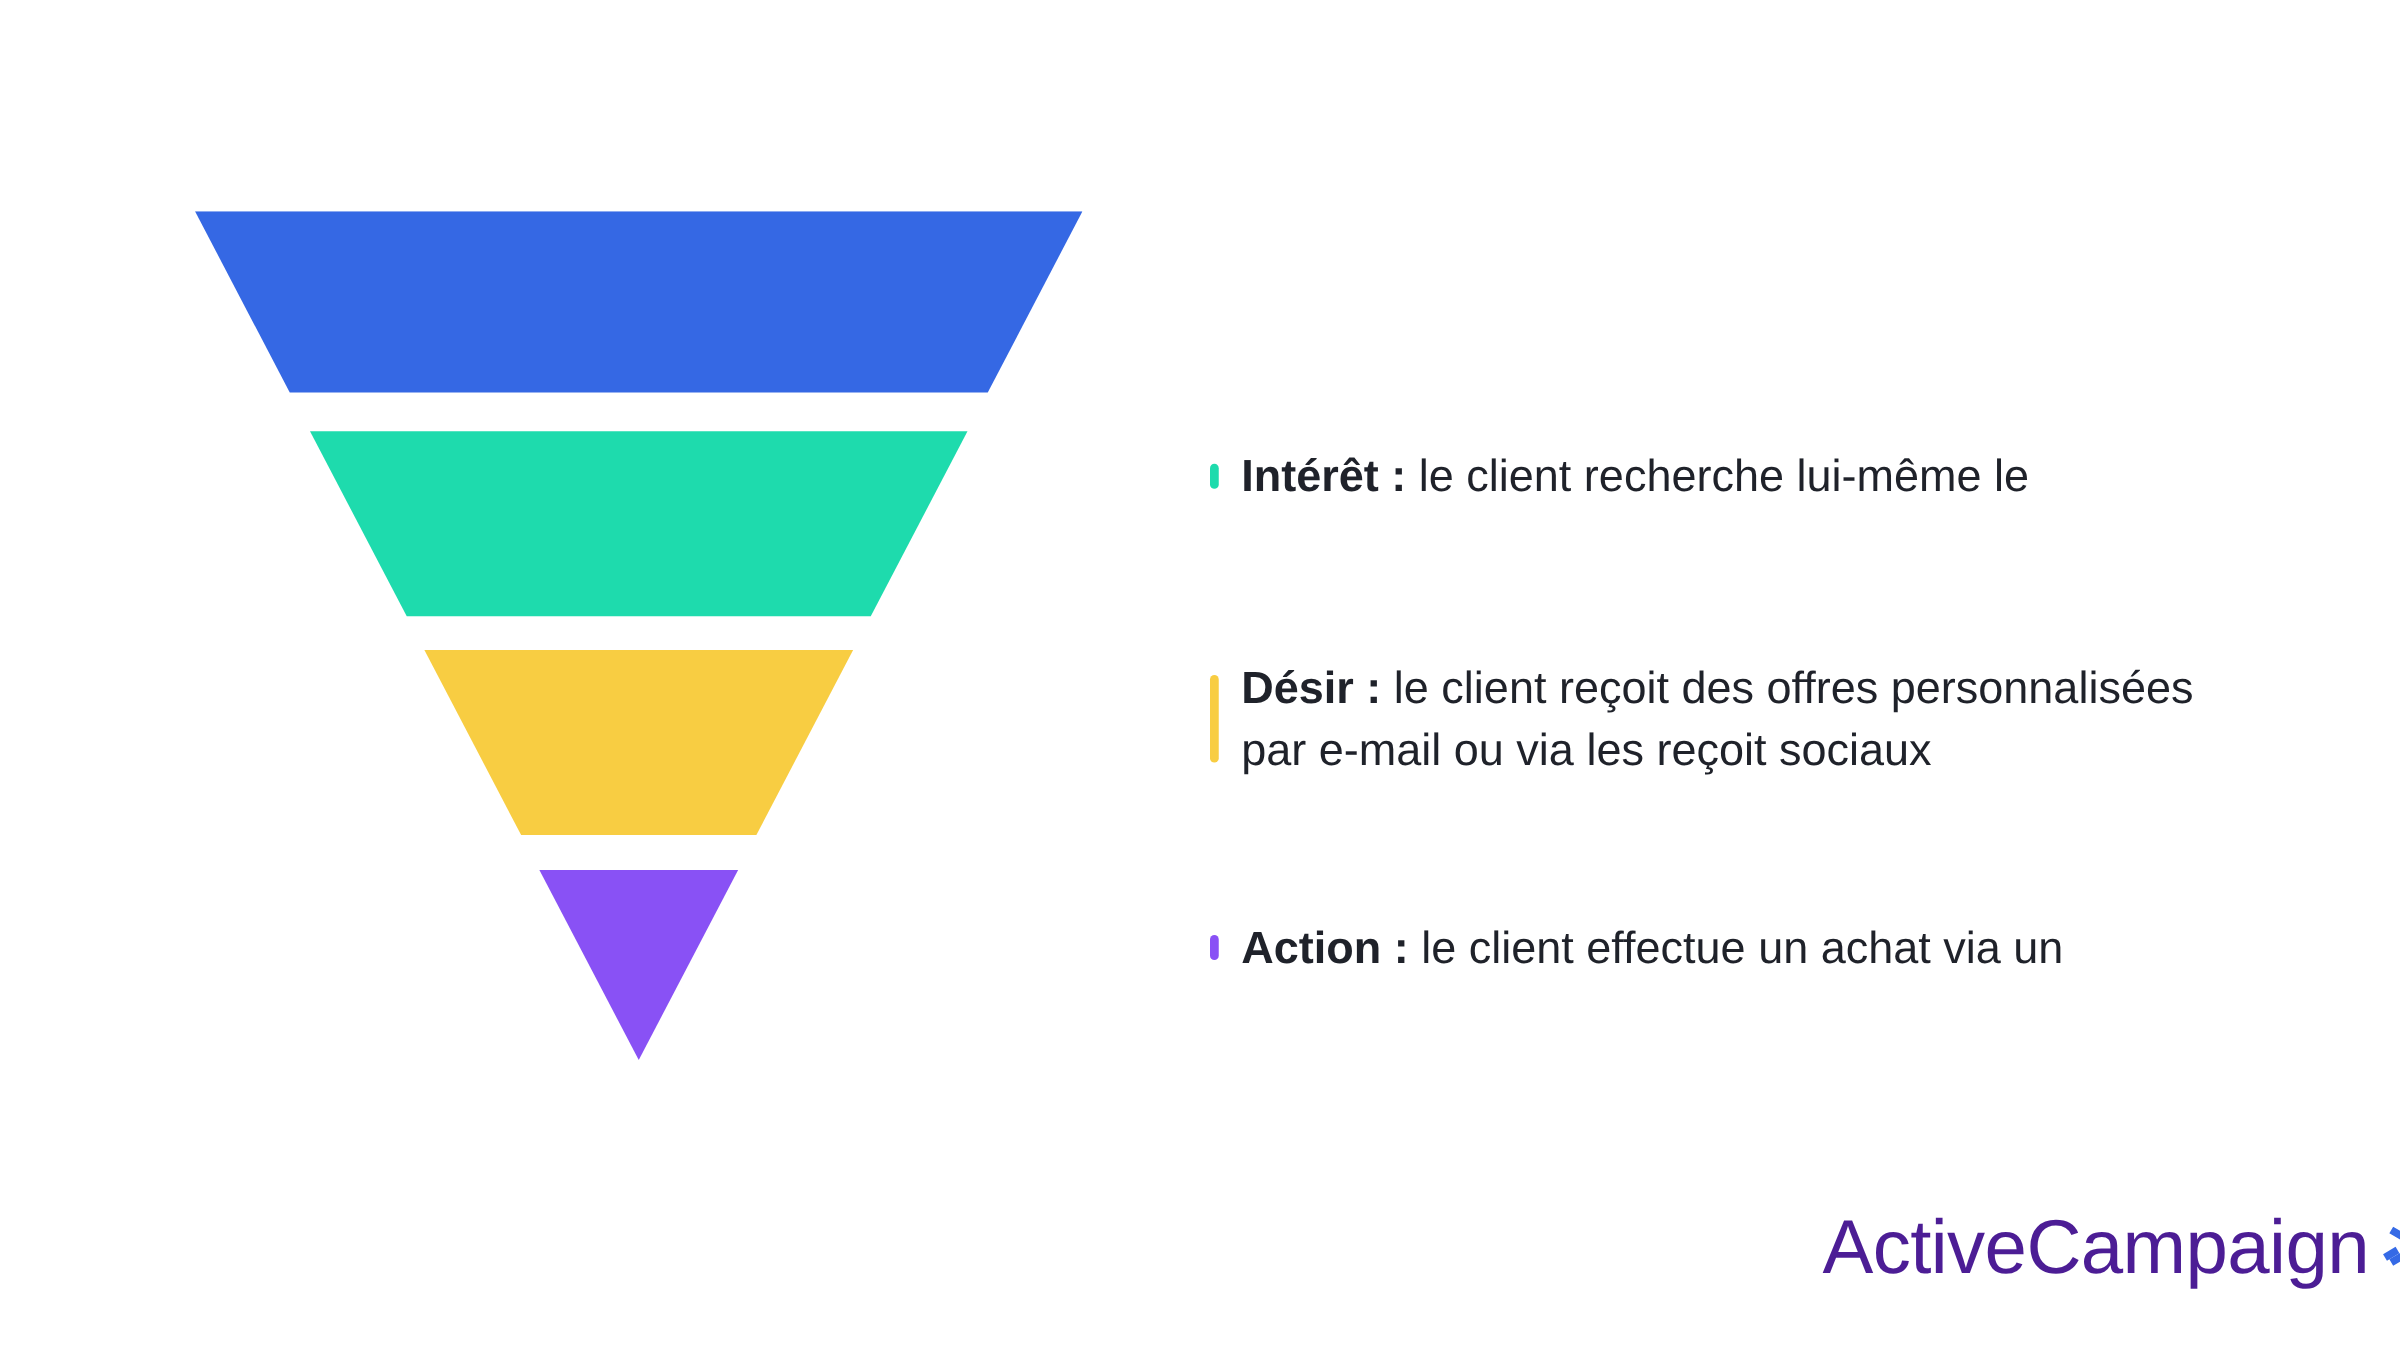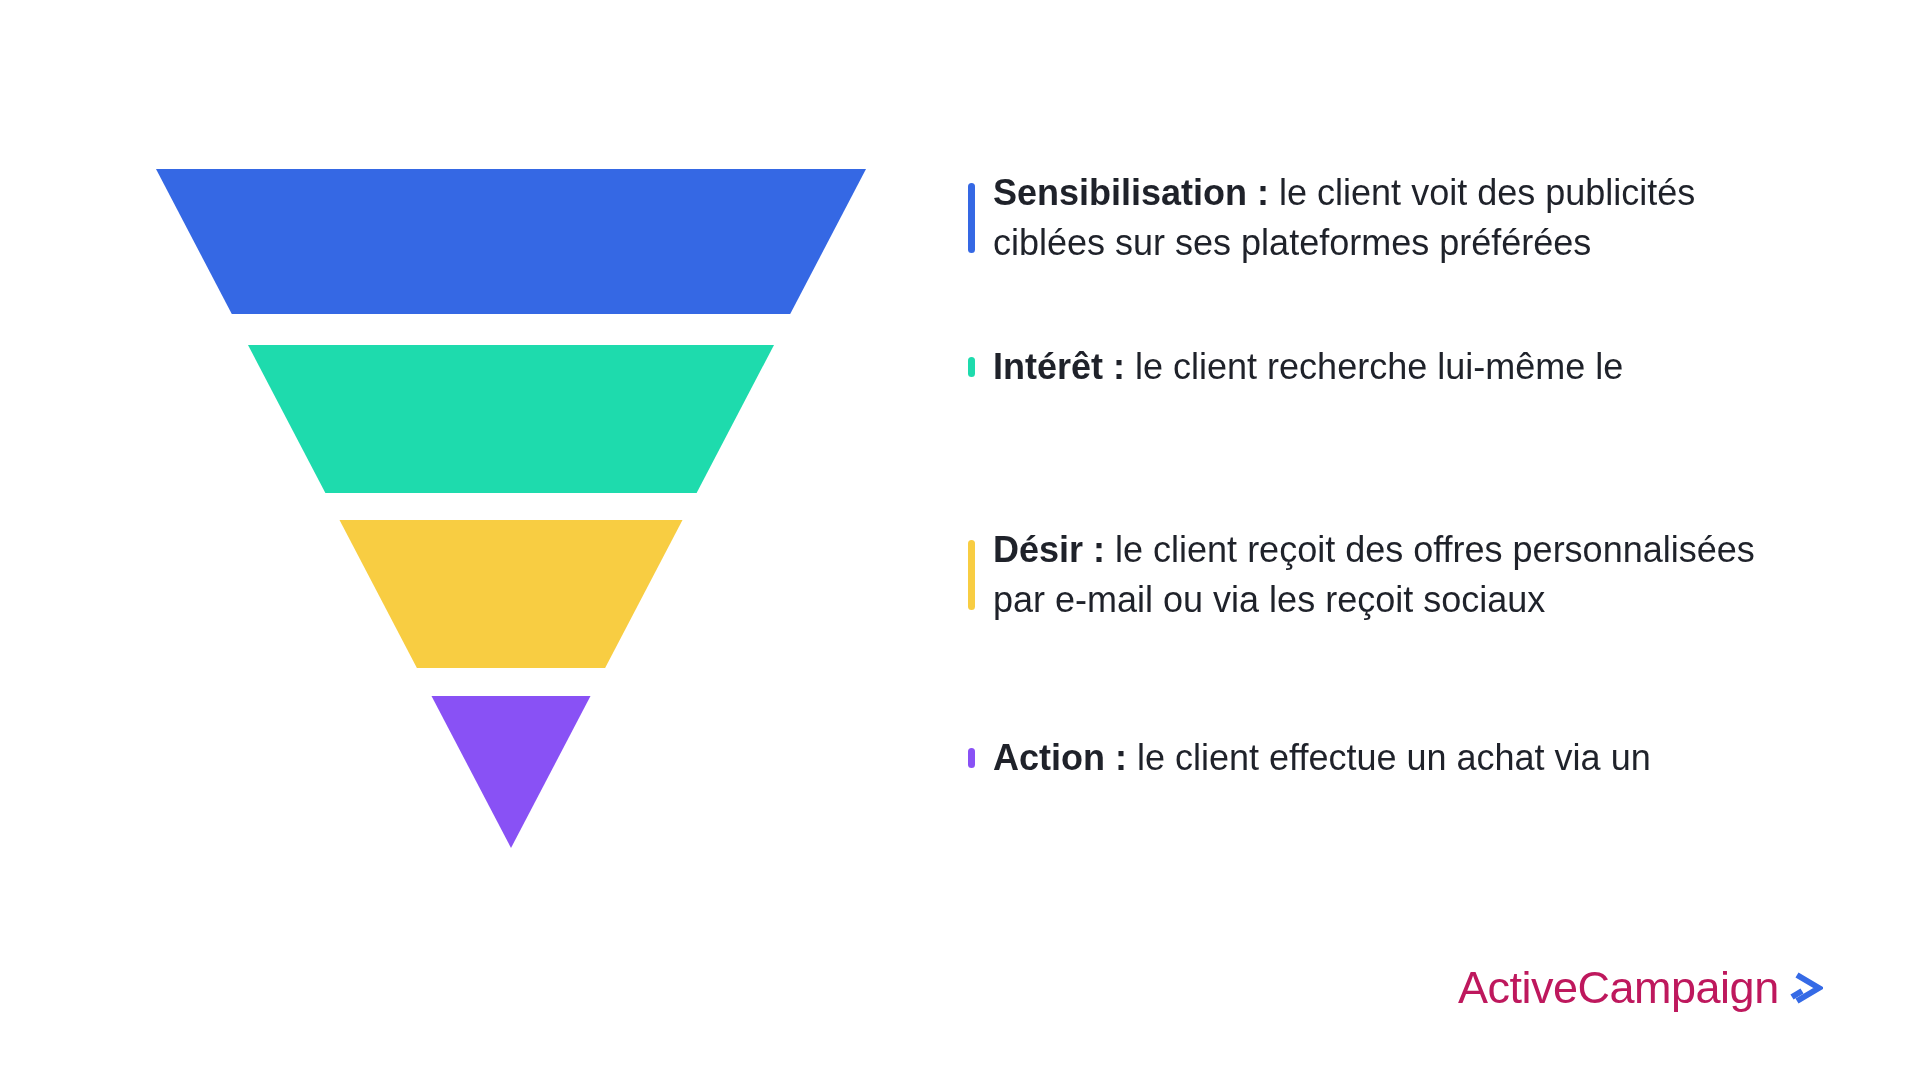--- a/index.html
+++ b/index.html
@@ -36,59 +36,52 @@
   .item .text {
     margin-left: 18px;
     font-size: 36px;
     line-height: 50px;
     color: #1F222A;
     white-space: nowrap;
   }
   .item .label { font-weight: 700; }
 
   #item-1 { top: 168px; }
-  #item-2 { top: 342px; justify-content: flex-end; }
+  #item-2 { top: 356px; justify-content: flex-end; }
   #item-3 { top: 525px; }
   #item-4 { top: 733px; }
 
   .logo {
     position: absolute;
     left: 1458px;
     top: 962px;
     display: flex;
     align-items: center;
     gap: 10px;
   }
   .logo .logo-text {
-    font-size: 45px;
+    font-size: 61px;
     letter-spacing: -0.5px;
-    color: #be185d;
+    color: #4c1d95;
     white-space: nowrap;
   }
   .logo svg { display: block; }
 </style>
 </head>
 <body>
 
 <div class="canvas">
 
   <svg class="funnel-svg" viewBox="0 0 710 679" aria-hidden="true">
     <polygon points="0,0 710,0 634.2,145 75.8,145" fill="#3568E4"></polygon>
     <polygon points="92,176 618,176 540.6,324 169.4,324" fill="#1EDBAD"></polygon>
     <polygon points="183.5,351 526.5,351 449.1,499 260.9,499" fill="#F8CD42"></polygon>
     <polygon points="275.5,527 434.5,527 355,679" fill="#8951F5"></polygon>
   </svg>
 
-  <div class="item" id="item-1">
-    <div class="bar" style="background-color: rgb(53, 104, 228);"></div>
-    <div class="text">
-      <div><span class="label">Sensibilisation :</span> <span>le client voit des publicités</span></div>
-      <div>ciblées sur ses plateformes préférées</div>
-    </div>
-  </div>
 
   <div class="item" id="item-2">
     <div class="bar" style="background-color: rgb(30, 219, 173);"></div>
     <div class="text">
       <div><span class="label">Intérêt :</span> <span>le client recherche lui-même le</span></div>
     </div>
   </div>
 
   <div class="item" id="item-3">
     <div class="bar" style="background-color: rgb(248, 205, 66);"></div>

